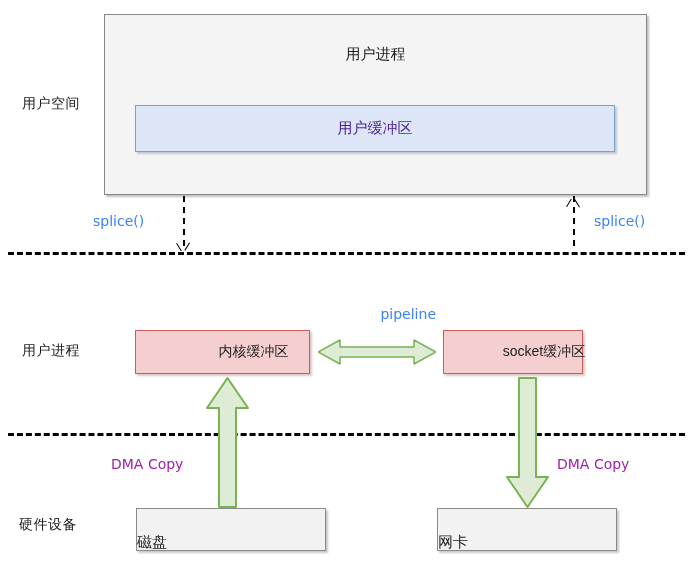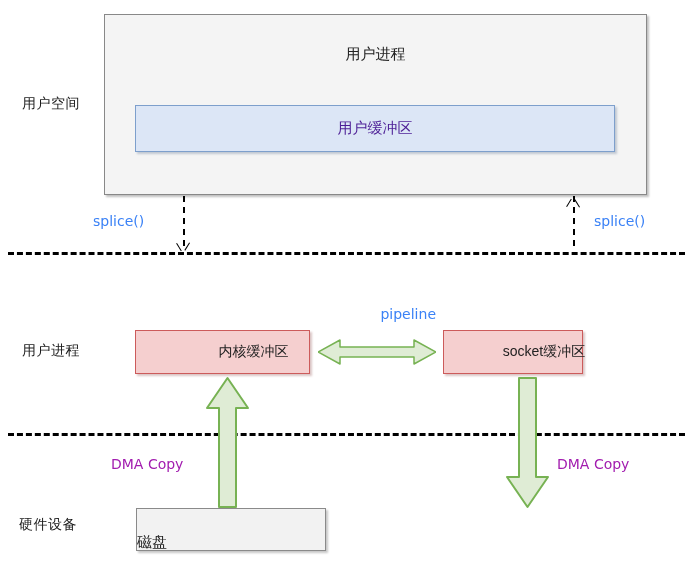--- a/index.html
+++ b/index.html
@@ -286,14 +286,17 @@
   <div id="dma-label-left" class="dma-label">DMA Copy</div>
 
   <svg id="dma-arrow-down" viewBox="0 0 45 133">
     <polygon points="22.5,131 43,101 31,101 31,2 14,2 14,101 2,101" fill="#dfecd5" stroke="#77b253" stroke-width="2" stroke-linejoin="round"></polygon>
   </svg>
   <div id="dma-label-right" class="dma-label">DMA Copy</div>
 
   <div id="disk-box" class="hw-box">
     <div class="hw-label">磁盘</div>
   </div>
+  <div id="nic-box" class="hw-box">
+    <div class="hw-label">网卡</div>
+  </div>
 
 </div>
 
 </body></html>

